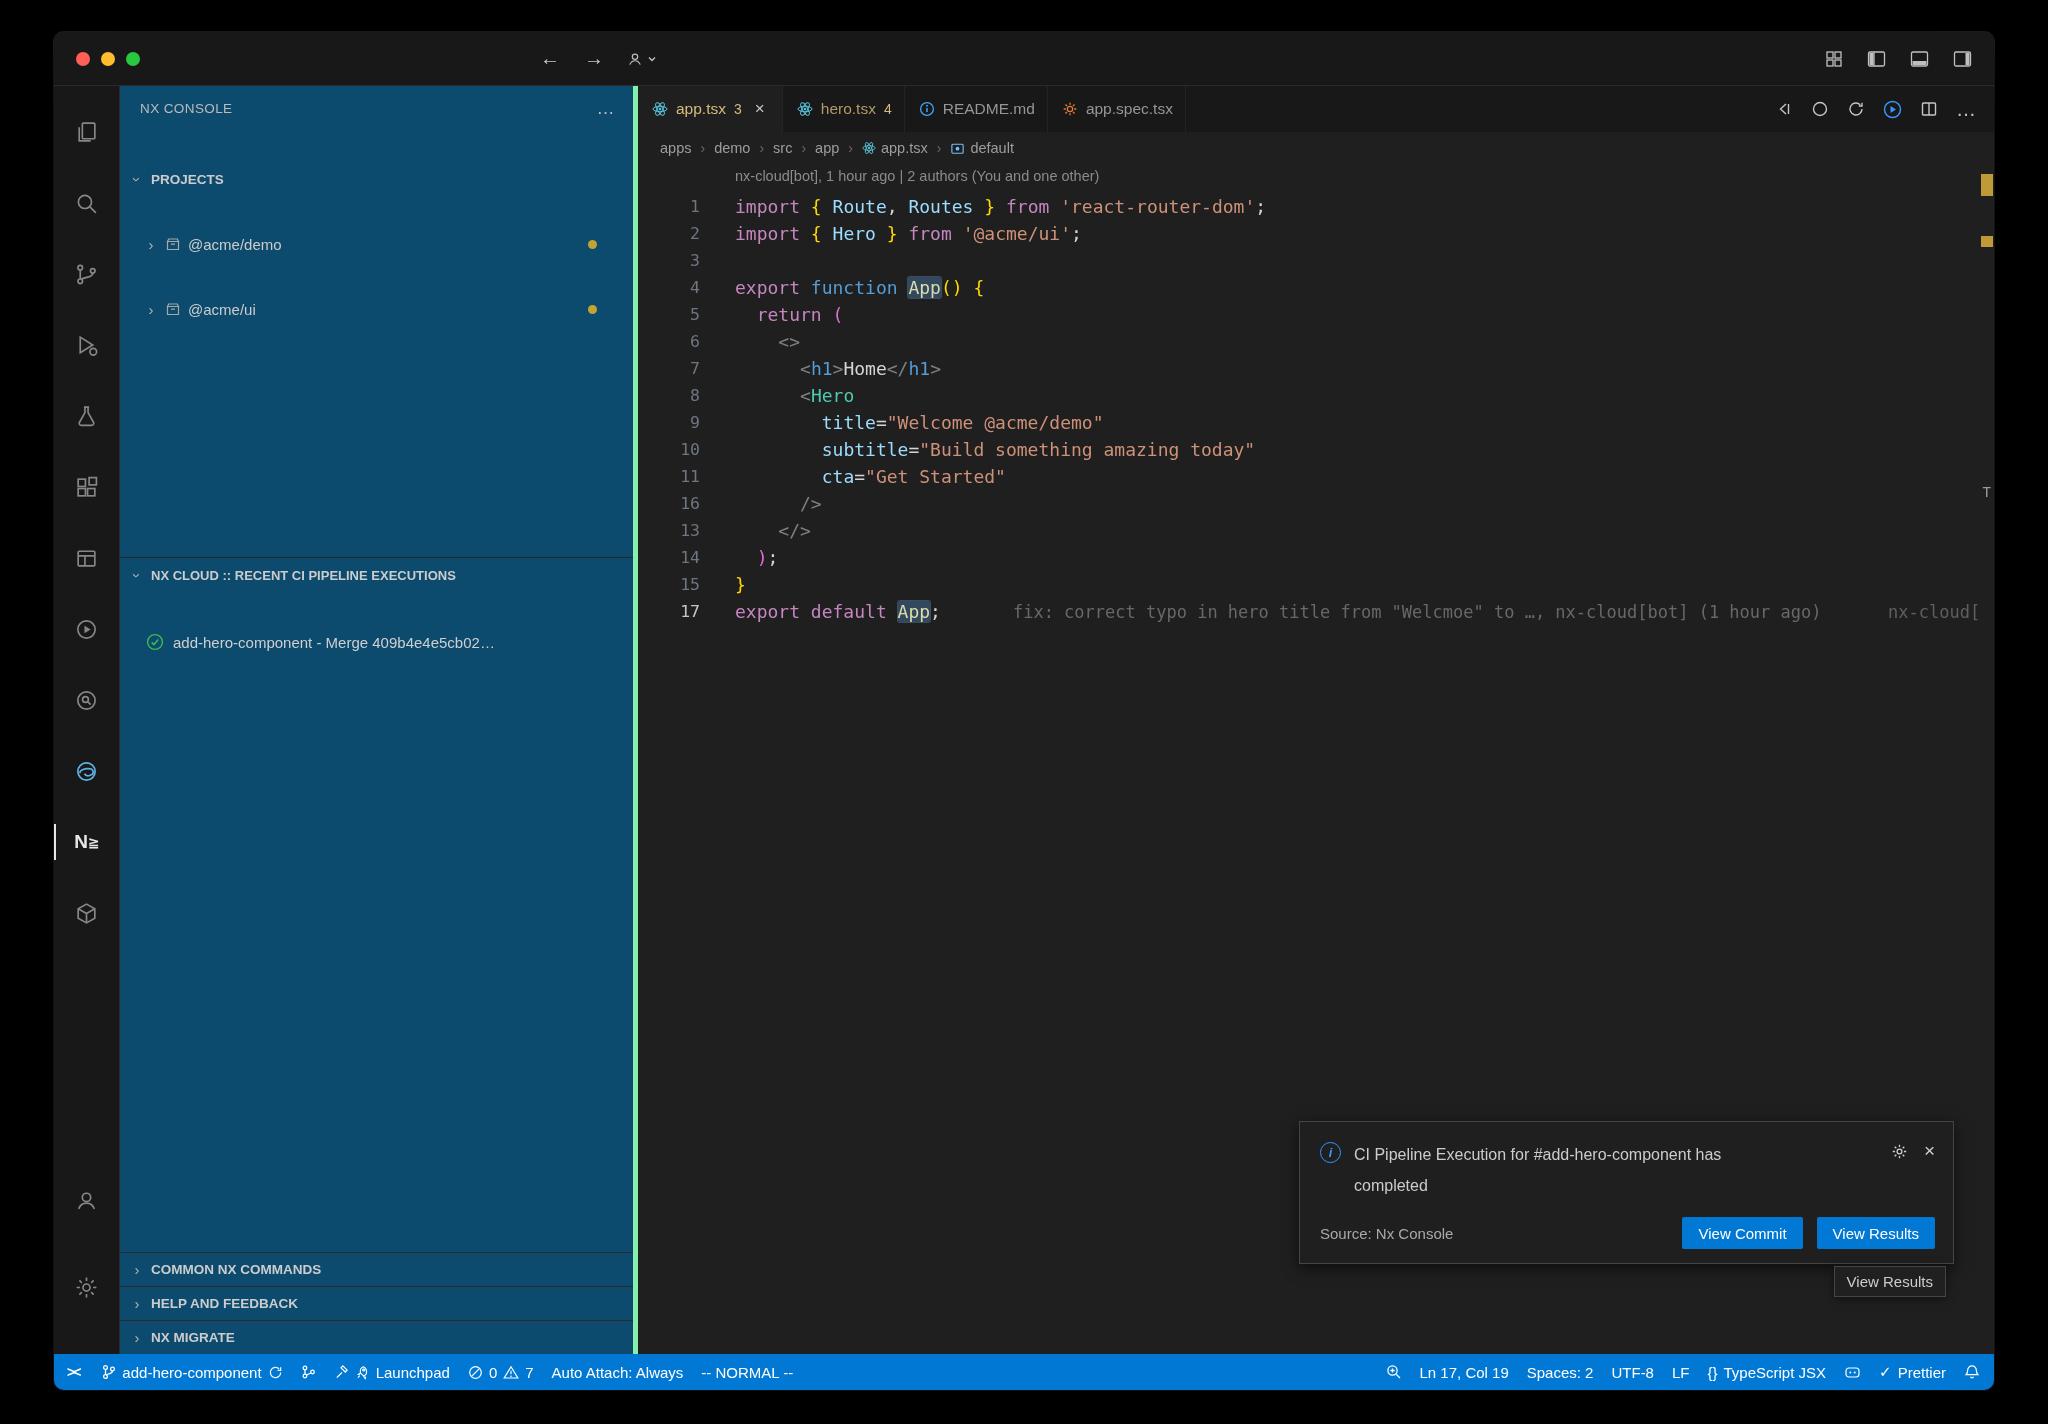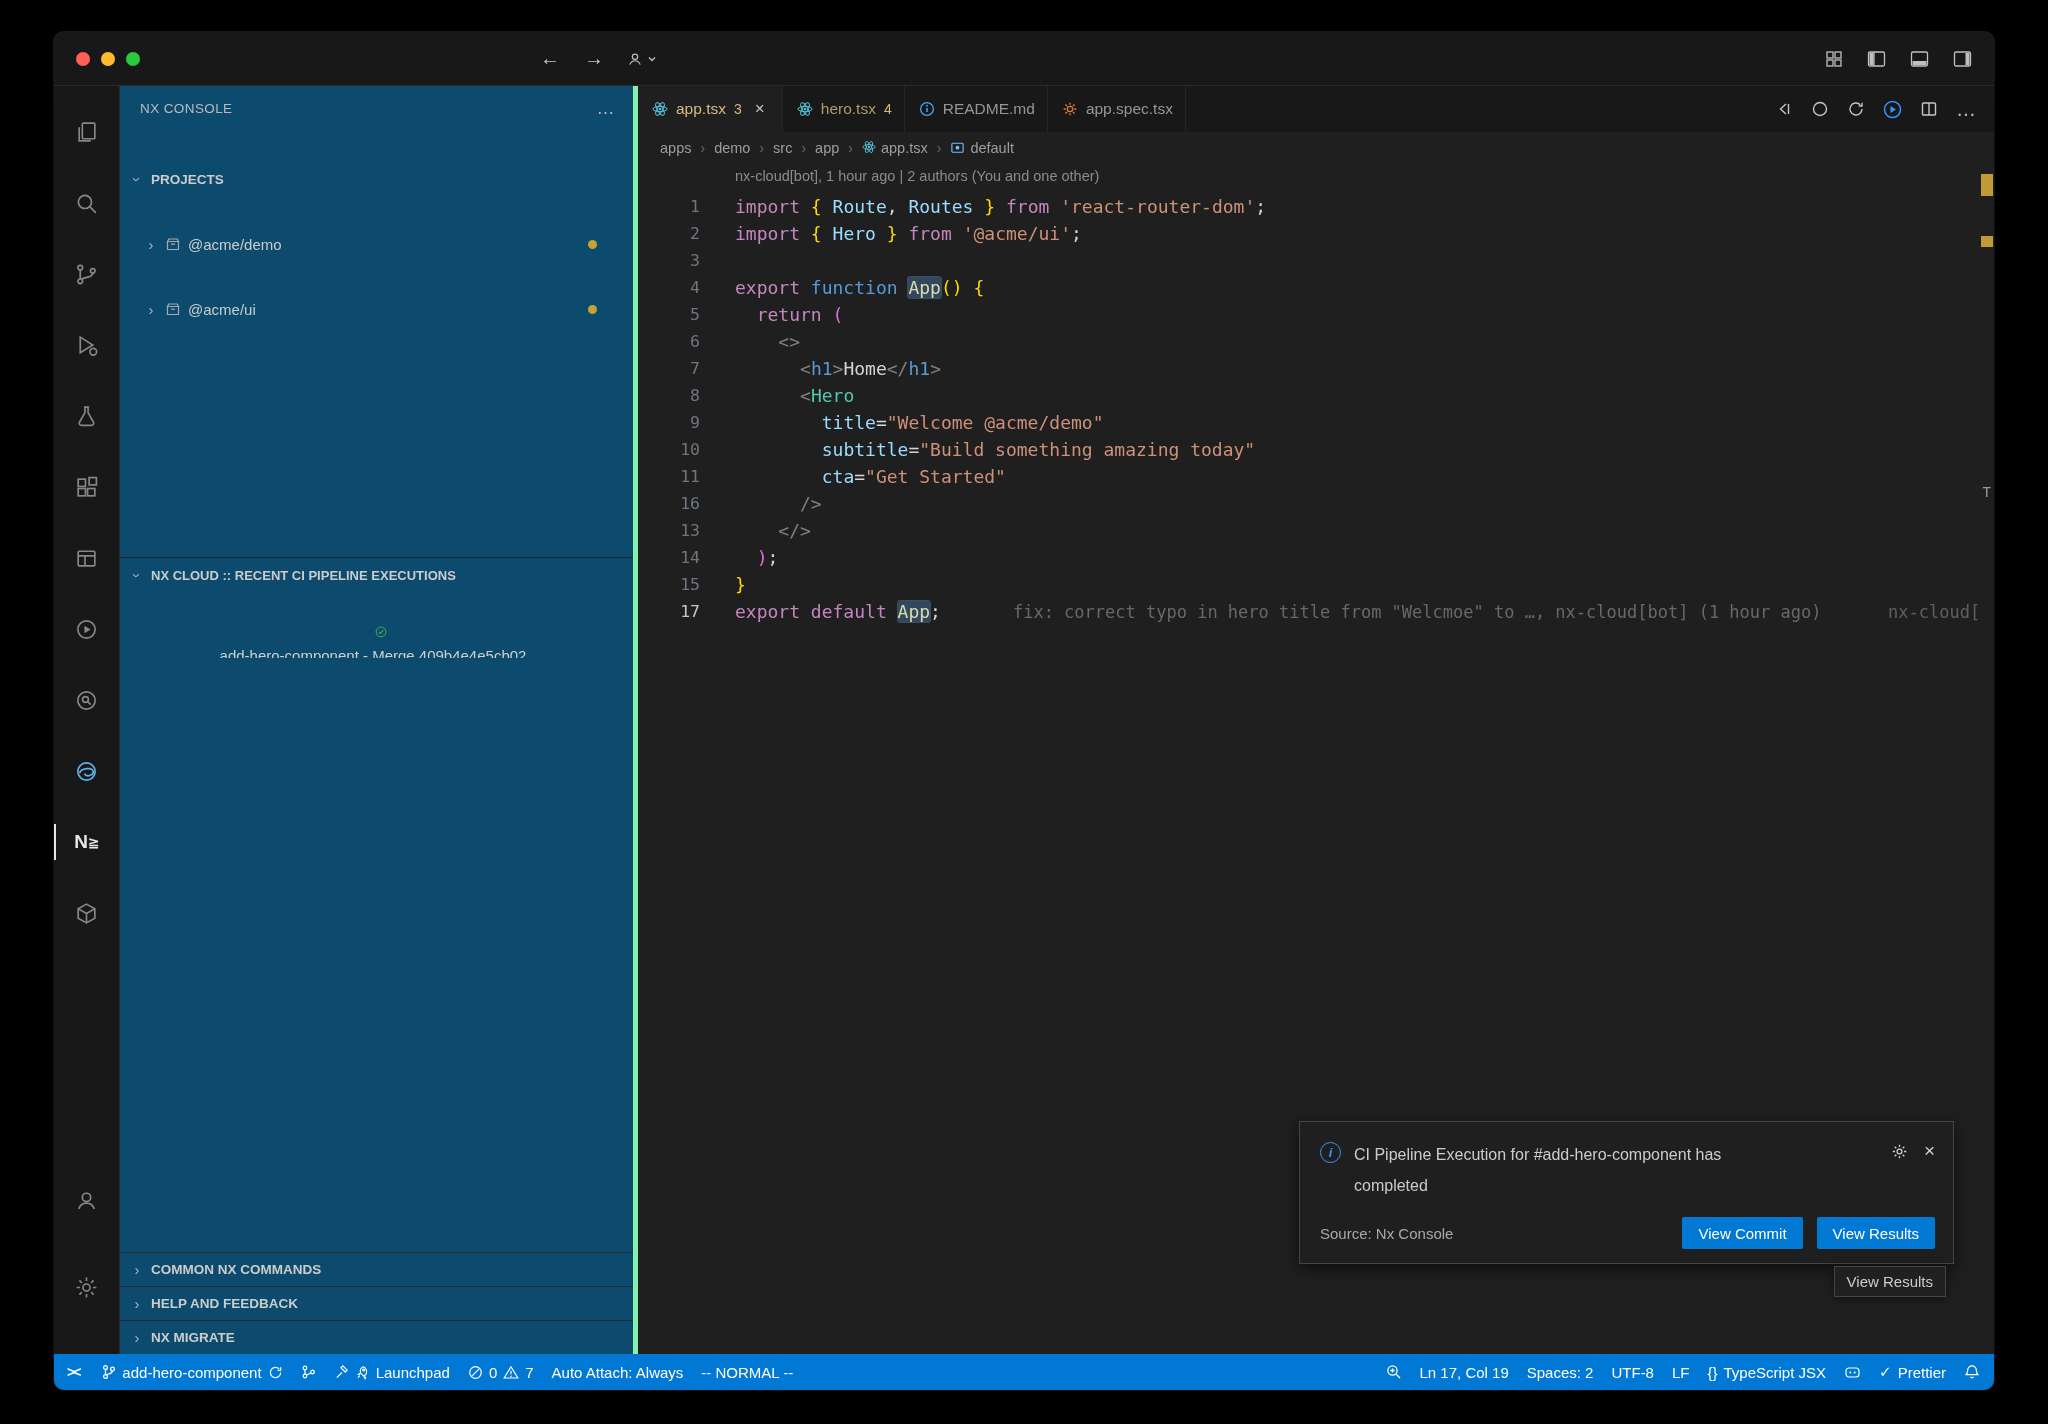--- a/index.html
+++ b/index.html
@@ -49,40 +49,40 @@
   .chev.open { transform:rotate(90deg); }
   .tree-row { height:32px; display:flex; align-items:center; gap:7px; padding-left:24px;
     font-size:15px; }
   .tree-row .dot { margin-left:auto; margin-right:36px; width:9px; height:9px;
     border-radius:50%; background:#c5a332; }
   .proj-icon { color:#a8a8a8; display:flex; }
   .sb-spacer { height:166px; }
   .sb-cloud-header { border-top:1px solid #262626; height:36px; display:flex; align-items:center;
     gap:7px; padding-left:10px; font-size:13px; font-weight:700; }
   .cloud-row { height:32px; display:flex; align-items:center; gap:9px; padding:0 18px 0 26px;
-    font-size:15px; color:#cfcfcf;flex-direction:column; }
+    font-size:15px; color:#cfcfcf; }
   .cloud-row .lbl { white-space:nowrap; overflow:hidden; text-overflow:ellipsis; }
   .sb-bottom { margin-top:auto; }
   .sb-bottom .sb-section { height:34px; border-top:1px solid #2a2a2a; }
 
   
   .editor { flex:1; display:flex; flex-direction:column; position:relative; background:#1f1f1f; }
   .tabbar { height:46px; background:#181818; display:flex; align-items:stretch; }
   .tab { display:flex; align-items:center; gap:8px; padding:0 12px 0 14px;
     border-right:1px solid #242424; font-size:15.5px; color:#969696; }
   .tab.active { background:#1f1f1f; color:#d7ba7d; }
   .tab .badge { font-size:14px; color:#d7ba7d; }
   .tab.warn { color:#b09a66; }
   .tab .close { width:20px; text-align:center; color:#c5c5c5; font-size:17px; }
   .tab-actions { margin-left:auto; display:flex; align-items:center; gap:18px;
     padding-right:18px; color:#c5c5c5; }
   .breadcrumbs { height:32px; display:flex; align-items:center; gap:9px; padding-left:22px;
     font-size:14.5px; color:#9d9d9d; }
   .breadcrumbs .sep { color:#6a6a6a; font-size:14px; }
-  .crumb { display:flex; gap:5px; }
+  .crumb { display:flex; align-items:center; gap:5px; }
 
   .code-region { flex:1; position:relative; padding-top:4px;
     font-family:"DejaVu Sans Mono","Liberation Mono",monospace; }
   .codelens { margin-left:97px; height:25px; font-family:"Liberation Sans",sans-serif;
     font-size:14.5px; color:#8b8b8b; }
   .code-line { display:flex; height:27px; align-items:center; position:relative; }
   .ln { display:inline-block; width:62px; flex:0 0 62px; text-align:right; color:#6e7681;
     font-size:16.5px; }
   .ln-active { color:#c6c6c6; }
   .glyph { display:inline-block; width:35px; flex:0 0 35px; padding-left:8px; }

